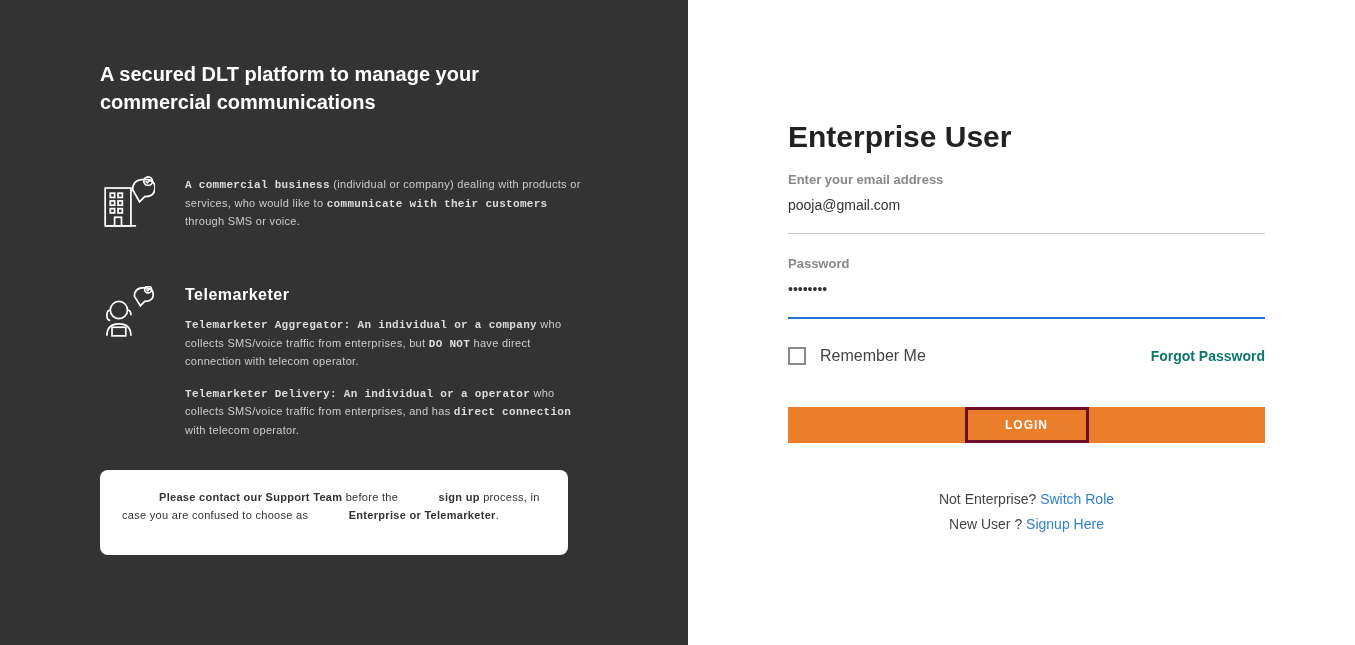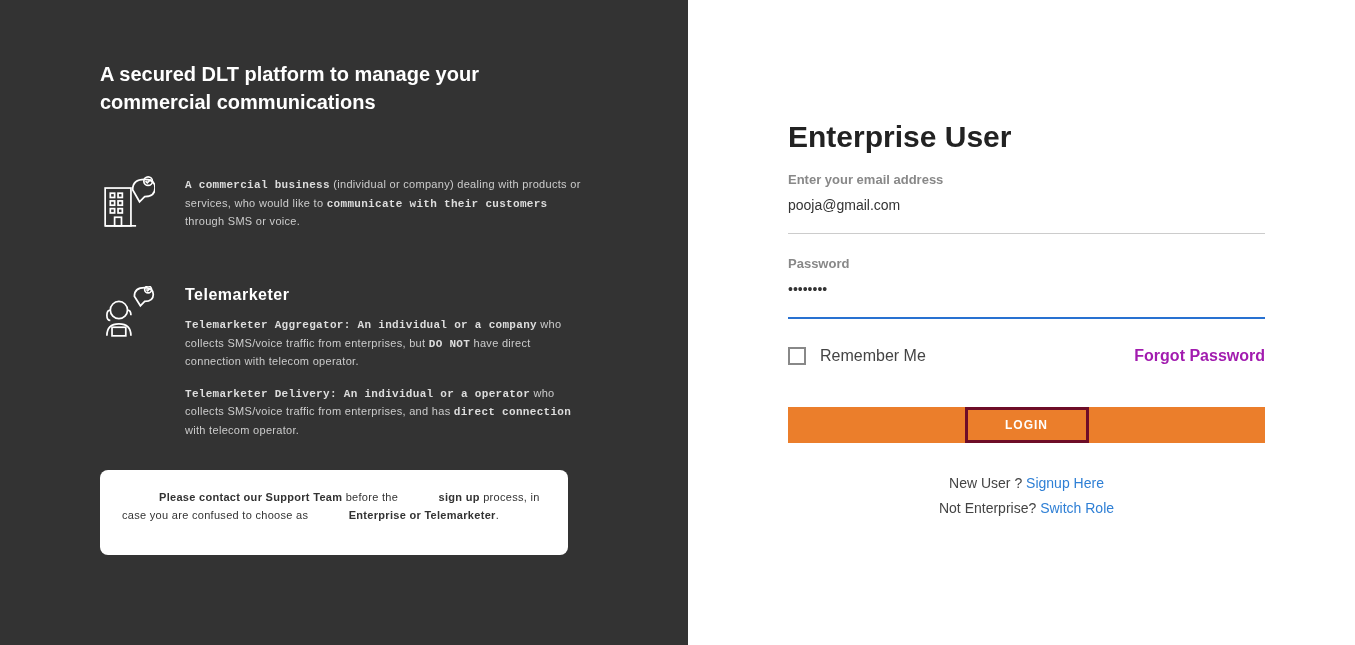--- a/index.html
+++ b/index.html
@@ -119,22 +119,22 @@
   height: 18px;
   border: 2px solid #888;
   background: #fff;
   cursor: pointer;
 }
 .remember-label {
   font-size: 16px;
   color: #444;
 }
 .forgot {
-  font-size: 16px;
-  color: #a21caf;
+  font-size: 14px;
+  color: #0f766e;
   font-weight: 600;
   cursor: pointer;
 }
 .login-btn {
   width: 100%;
   height: 36px;
   background: #eb7e2b;
   color: #fff;
   border: none;
   font-size: 12px;
@@ -146,21 +146,21 @@
 .login-btn-highlight {
   position: absolute;
   left: 50%;
   top: 50%;
   transform: translate(-50%, -50%);
   width: 124px;
   height: 36px;
   border: 3px solid #6e0d28;
   pointer-events: none;
 }
-.login-wrap { position: relative; margin-bottom: 28px; }
+.login-wrap { position: relative; margin-bottom: 44px; }
 .bottom-links {
   text-align: center;
   font-size: 14px;
   color: #444;
   line-height: 1.8;
 }
 .bottom-links a {
   color: #2e7fd5;
   cursor: pointer;
   text-decoration: none;
@@ -248,19 +248,19 @@
     <span class="forgot">Forgot Password</span>
   </div>
 
   <div class="login-wrap">
     <button class="login-btn">LOGIN</button>
     <div class="login-btn-highlight"></div>
   </div>
 
   <div class="bottom-links">
     <div>
+      <span>Not Enterprise? </span><a>Switch Role</a>
+    </div>
+    <div>
       <span>New User ? </span><a>Signup Here</a>
     </div>
-    <div>
-      <span>Not Enterprise? </span><a>Switch Role</a>
-    </div>
   </div>
 </div>
 
 </body></html>

